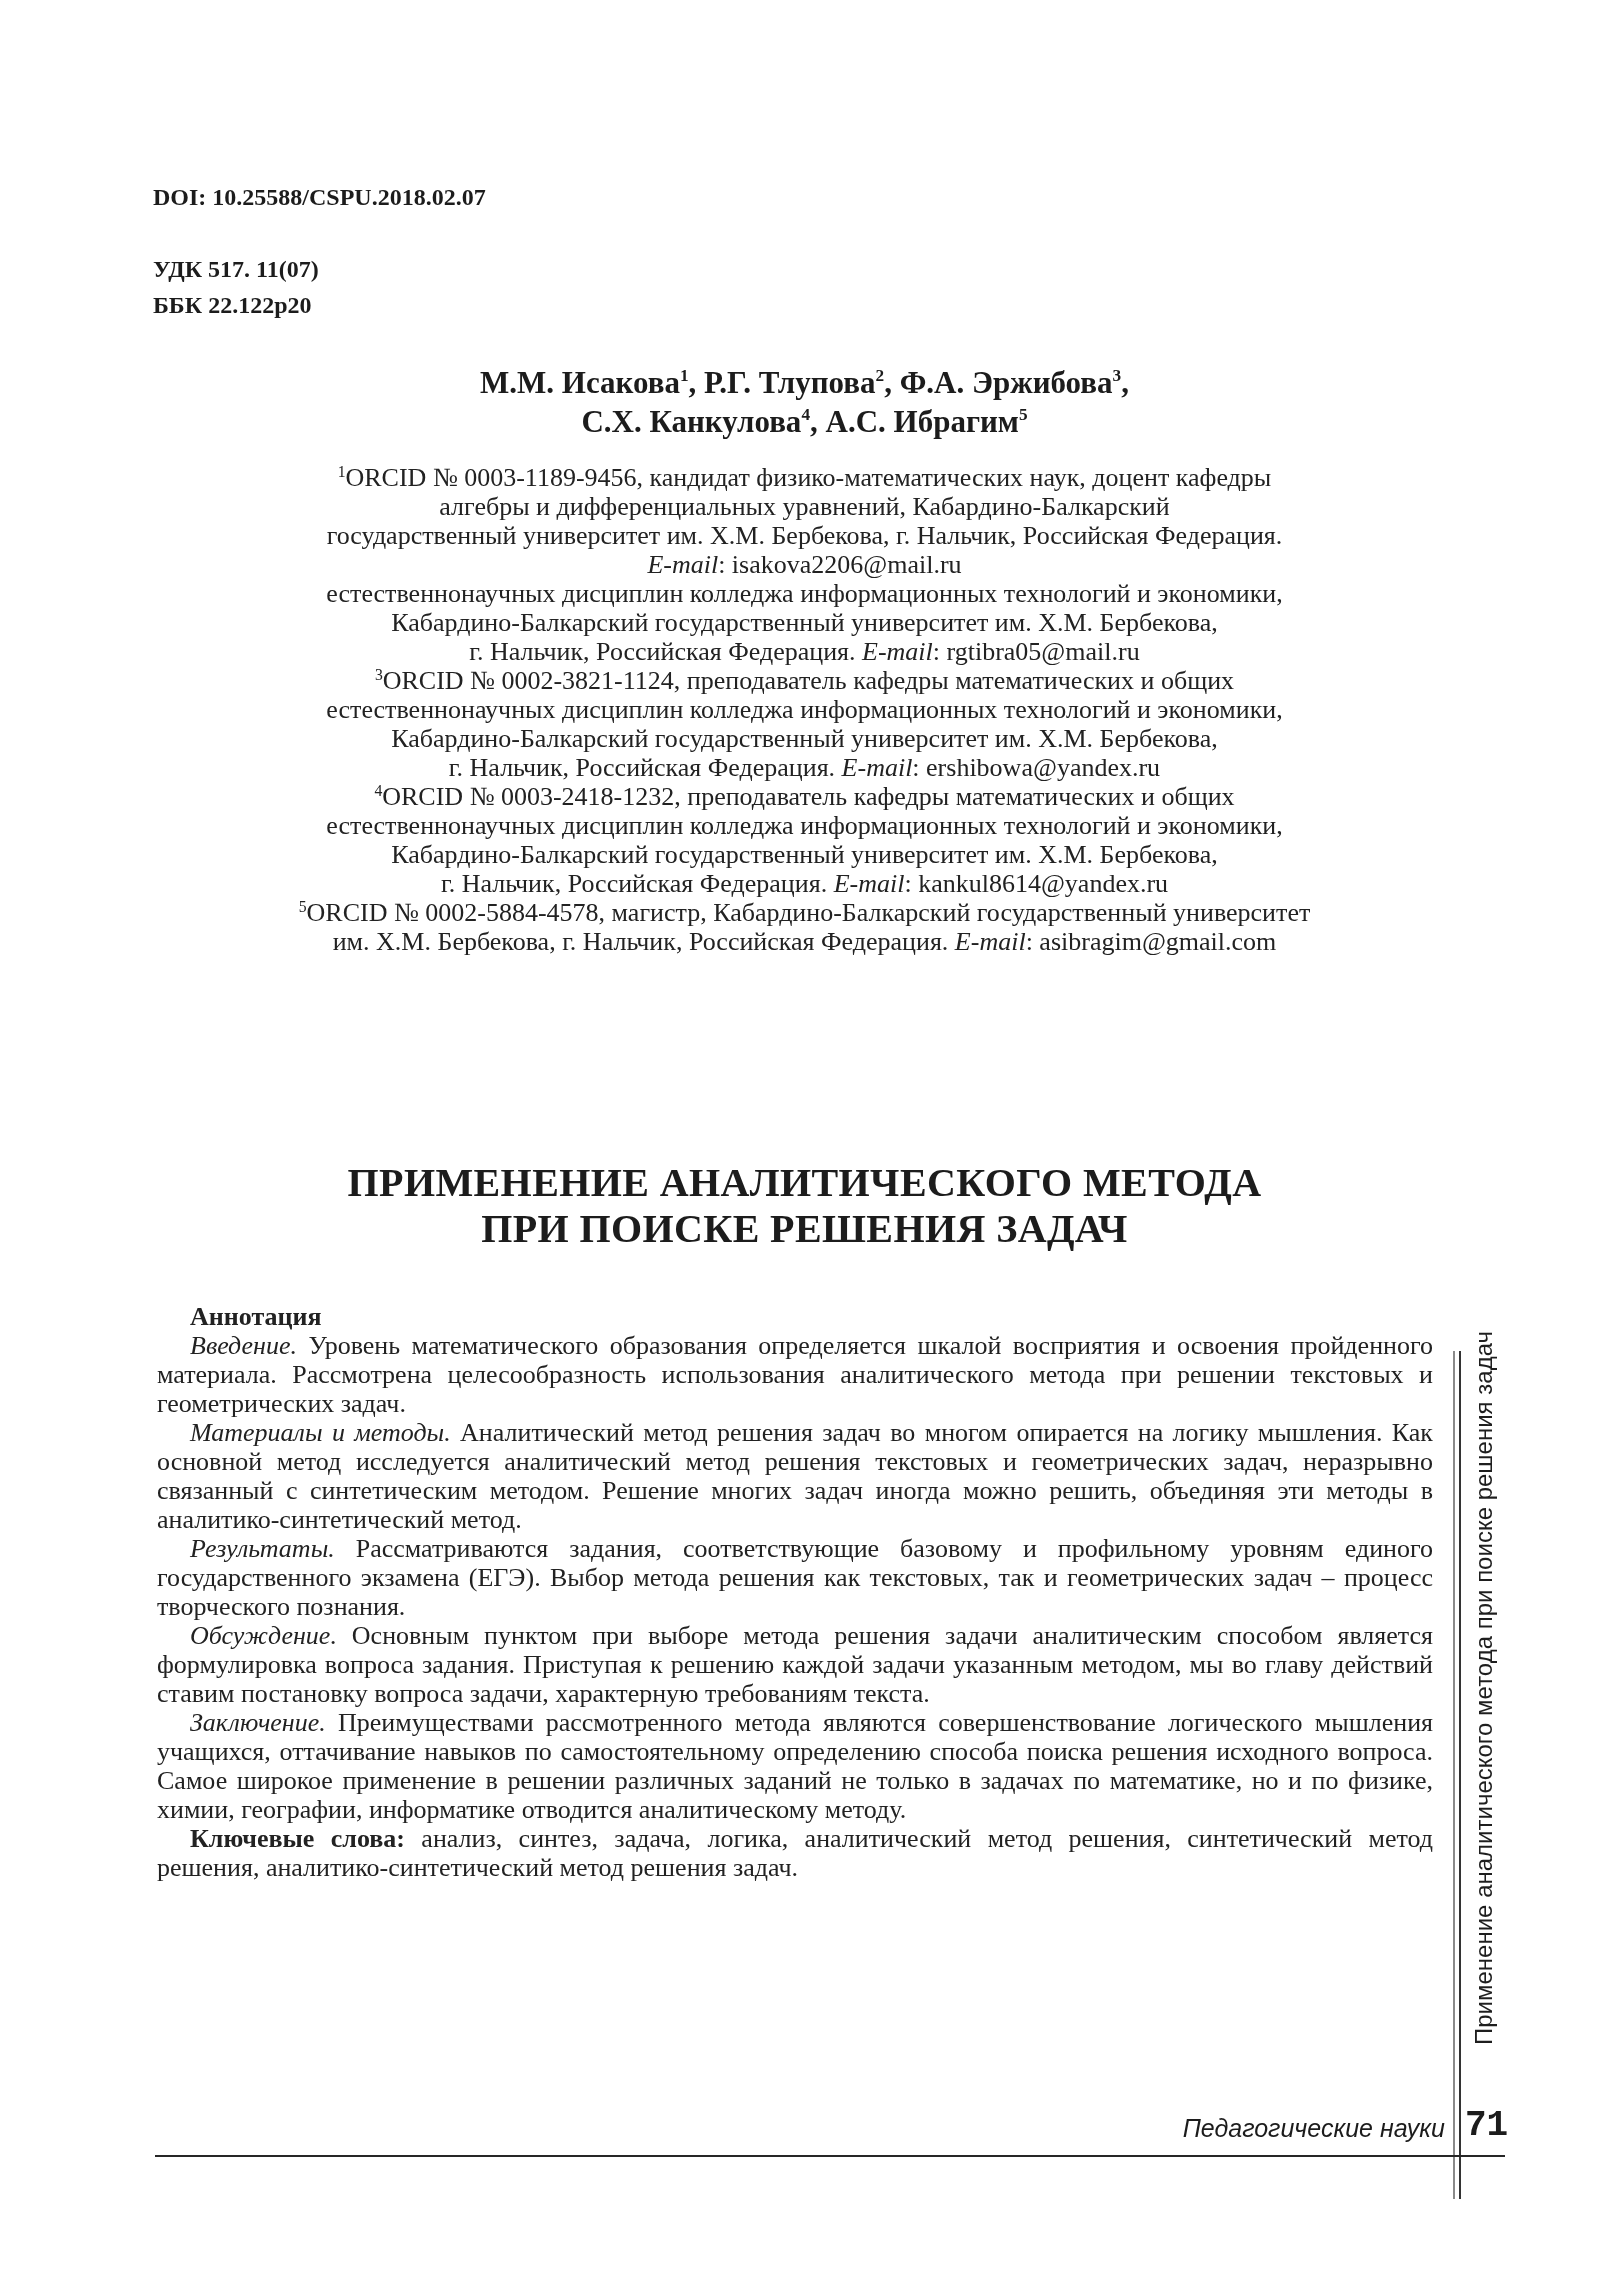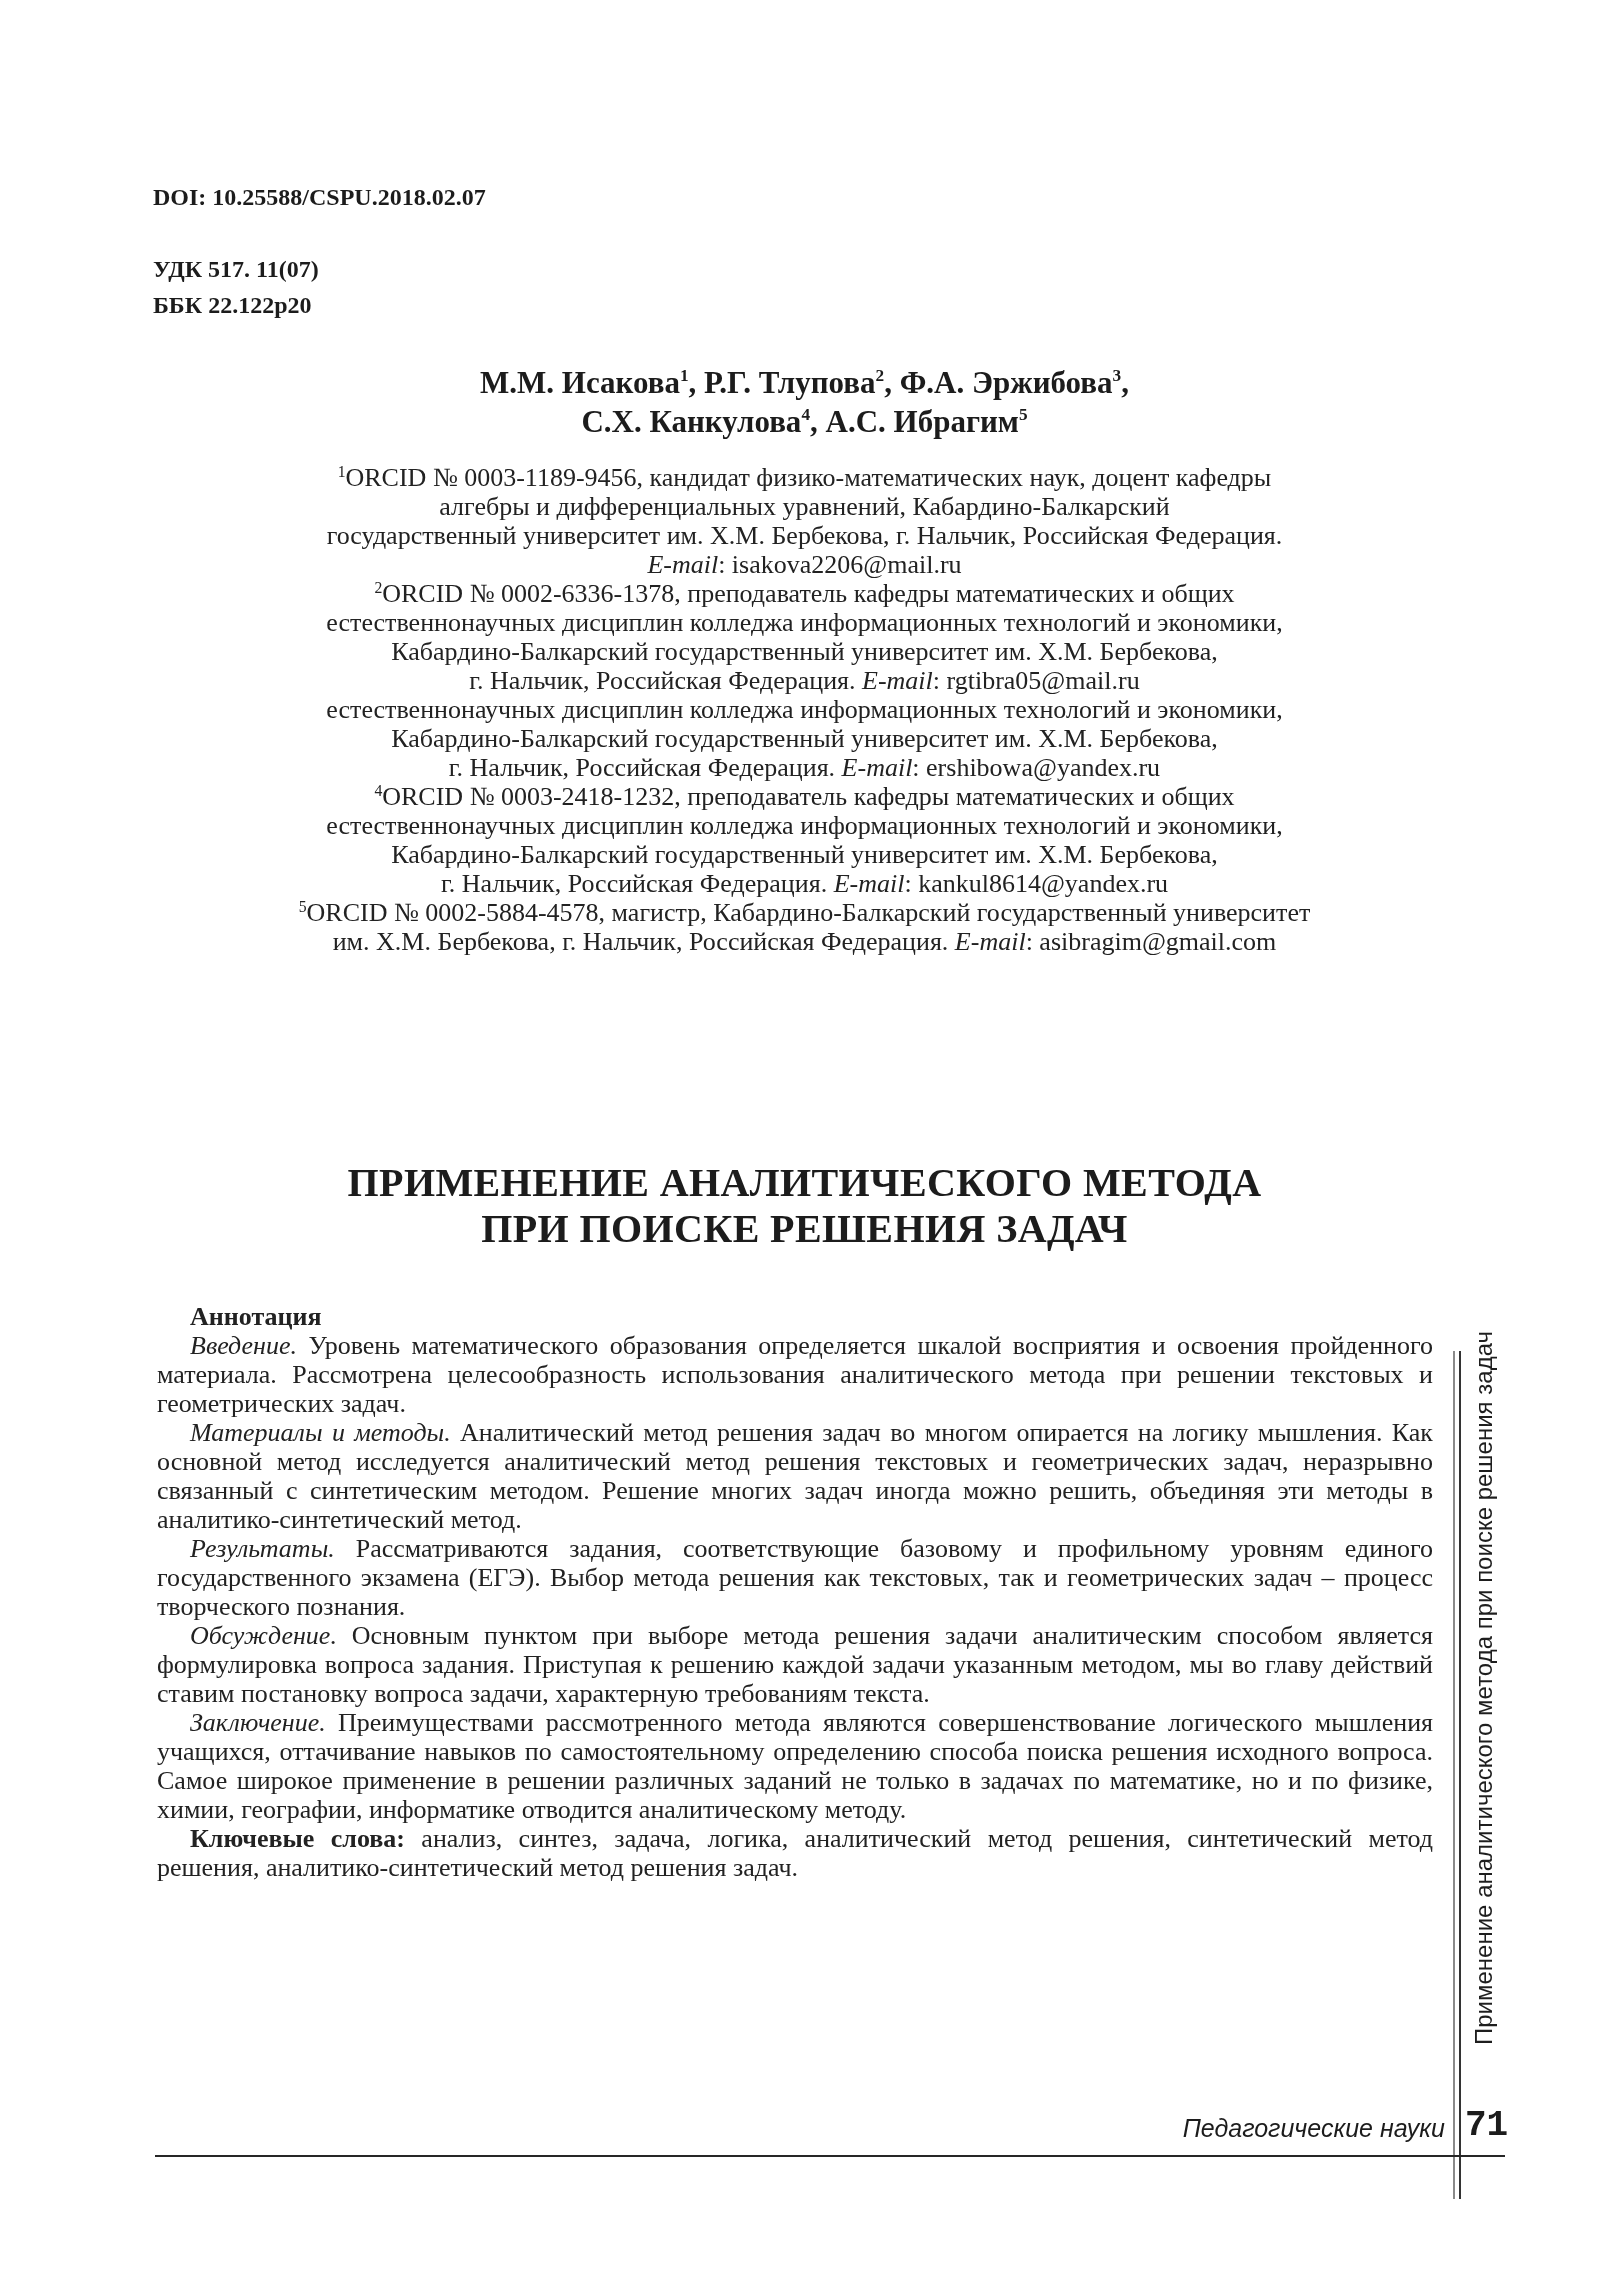--- a/index.html
+++ b/index.html
@@ -163,27 +163,27 @@
   <div class="affiliations">
 
     <div>
       <span class="aff-line"><sup class="aff-sup">1</sup><span>ORCID № 0003-1189-9456, кандидат физико-математических наук, доцент кафедры</span></span>
       <span class="aff-line">алгебры и дифференциальных уравнений, Кабардино-Балкарский</span>
       <span class="aff-line">государственный университет им. Х.М. Бербекова, г. Нальчик, Российская Федерация.</span>
       <span class="aff-line"><span></span><span class="email-label">E-mail</span><span>: isakova2206@mail.ru</span></span>
     </div>
 
     <div>
-      <span class="aff-line"><sup class="aff-sup">2</sup><span>ORCID № 0002-6336-1378, преподаватель кафедры математических и общих</span></span>
       <span class="aff-line">естественнонаучных дисциплин колледжа информационных технологий и экономики,</span>
       <span class="aff-line">Кабардино-Балкарский государственный университет им. Х.М. Бербекова,</span>
       <span class="aff-line"><span>г. Нальчик, Российская Федерация. </span><span class="email-label">E-mail</span><span>: rgtibra05@mail.ru</span></span>
     </div>
 
     <div>
+      <span class="aff-line"><sup class="aff-sup">3</sup><span>ORCID № 0002-3821-1124, преподаватель кафедры математических и общих</span></span>
       <span class="aff-line">естественнонаучных дисциплин колледжа информационных технологий и экономики,</span>
       <span class="aff-line">Кабардино-Балкарский государственный университет им. Х.М. Бербекова,</span>
       <span class="aff-line"><span>г. Нальчик, Российская Федерация. </span><span class="email-label">E-mail</span><span>: ershibowa@yandex.ru</span></span>
     </div>
 
     <div>
       <span class="aff-line"><sup class="aff-sup">4</sup><span>ORCID № 0003-2418-1232, преподаватель кафедры математических и общих</span></span>
       <span class="aff-line">естественнонаучных дисциплин колледжа информационных технологий и экономики,</span>
       <span class="aff-line">Кабардино-Балкарский государственный университет им. Х.М. Бербекова,</span>
       <span class="aff-line"><span>г. Нальчик, Российская Федерация. </span><span class="email-label">E-mail</span><span>: kankul8614@yandex.ru</span></span>

